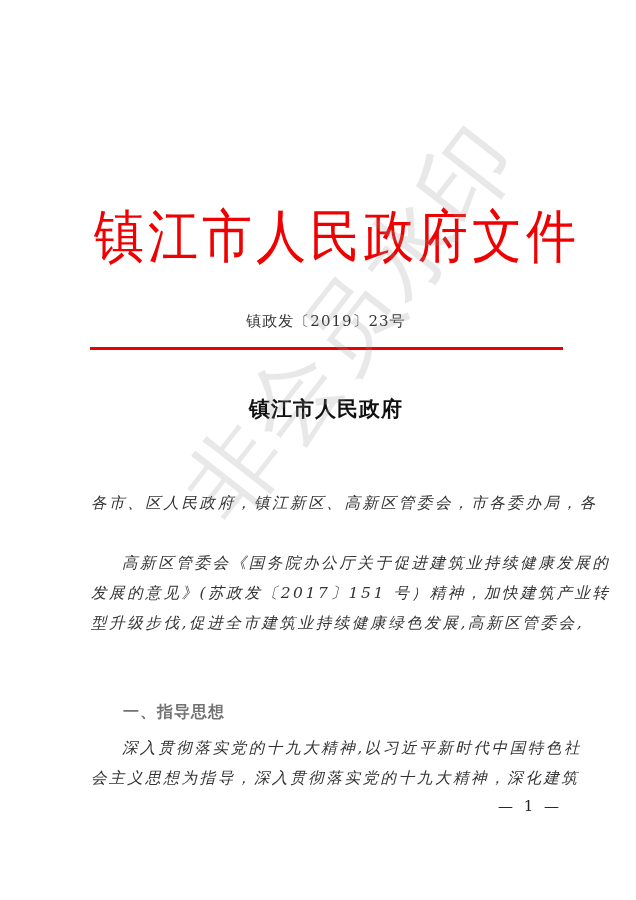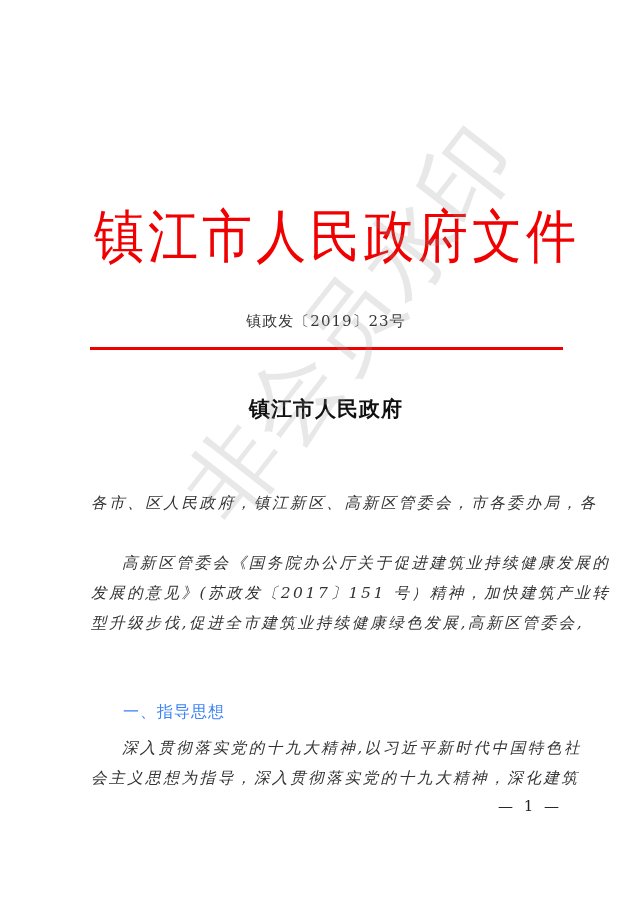--- a/index.html
+++ b/index.html
@@ -14,21 +14,21 @@
   .redline { position: absolute; left: 82px; top: 347px; width: 473px; height: 3px; background: #ee0000; }
   .title { position: absolute; left: 0; width: 636px; text-align: center; font-weight: bold;
            font-size: 21px; color: #111; letter-spacing: 1px; }
   .title.t1 { top: 395px; }
   .title.t2 { top: 425px; }
   .para { position: absolute; left: 83px; width: 475px; font-size: 15.5px; color: #333;
           line-height: 30px; letter-spacing: 2.6px; text-align: justify; }
   .line { display: block; white-space: nowrap; font-style: italic; }
   .indent { padding-left: 31px; }
   .heading1 { position: absolute; left: 115px; top: 702px; font-family: "DejaVu Sans", "Liberation Sans", sans-serif;
-              font-weight: normal; font-size: 16px; color: #3b82f6; letter-spacing: 1px; }
+              font-weight: bold; font-size: 16px; color: #737373; letter-spacing: 1px; }
   .pageno { position: absolute; left: 490px; top: 797px; font-size: 15px; color: #222; letter-spacing: 3px; }
   .watermark { position: absolute; left: 150px; top: 470px; font-family: "DejaVu Sans", "Liberation Sans", sans-serif;
                font-size: 92px; color: rgba(150,150,150,0.22); transform: rotate(-52deg); transform-origin: left top;
                white-space: nowrap; pointer-events: none; letter-spacing: 2px; font-weight: 300; }
 </style>
 </head>
 <body>
 
 <div class="page">
 

